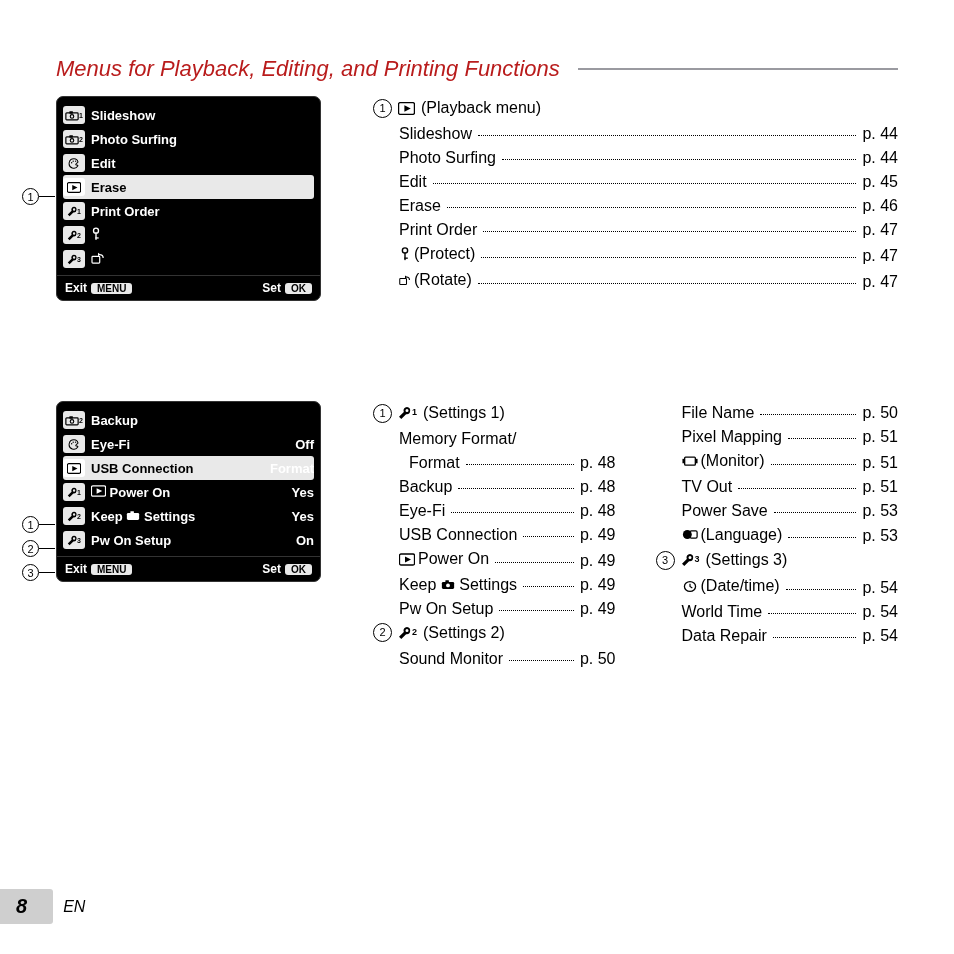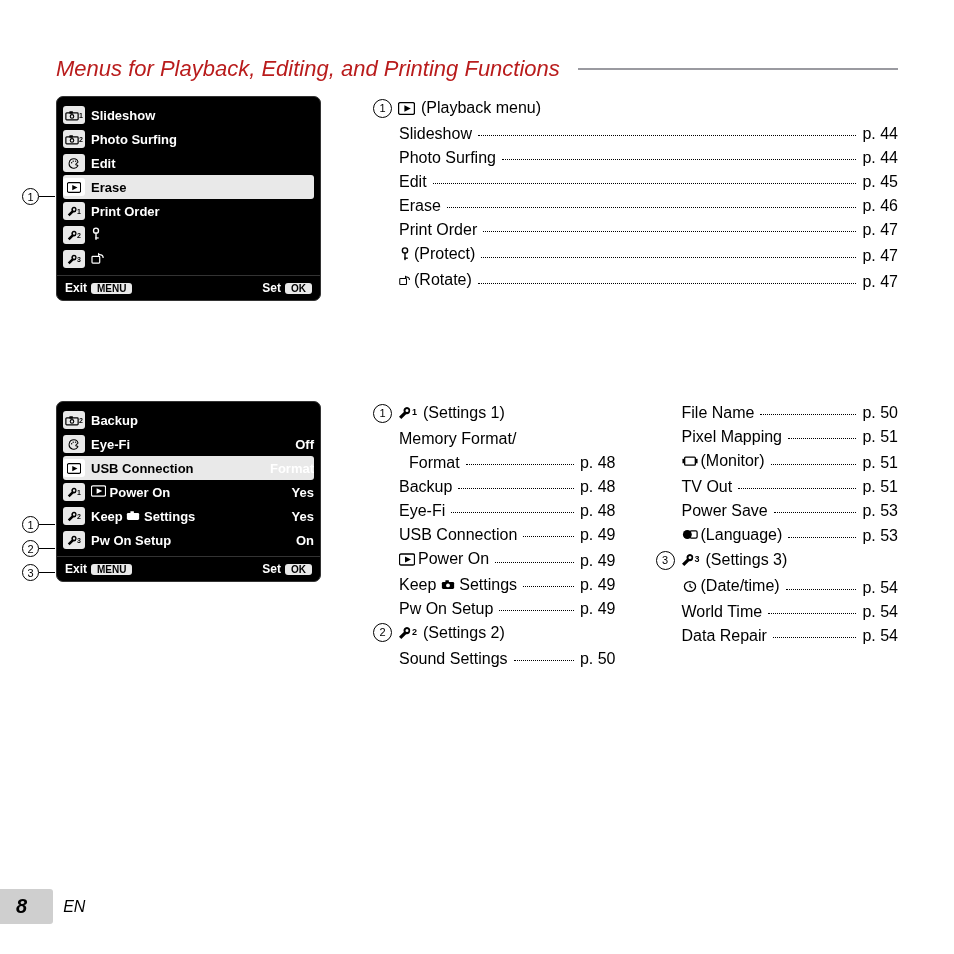--- a/index.html
+++ b/index.html
@@ -451,21 +451,21 @@
           <span class="glyph">
               <svg width="14" height="14" style="color:#000">
                 <use href="#ic-wrench"></use>
               </svg>
               <span style="font-size:9px;font-weight:bold">2</span>
             </span>
           <span>(Settings 2)</span>
         </div>
           <div class="dotrow">
             <span class="label">
-              <span>Sound Settings</span>
+              <span>Sound Monitor</span>
             </span>
             <span class="dots"></span>
             <span class="pg">p. 50</span>
           </div>
         </div>
         <div class="indexcol">
           <div class="dotrow">
             <span class="label">
               <span>File Name</span>
             </span>

